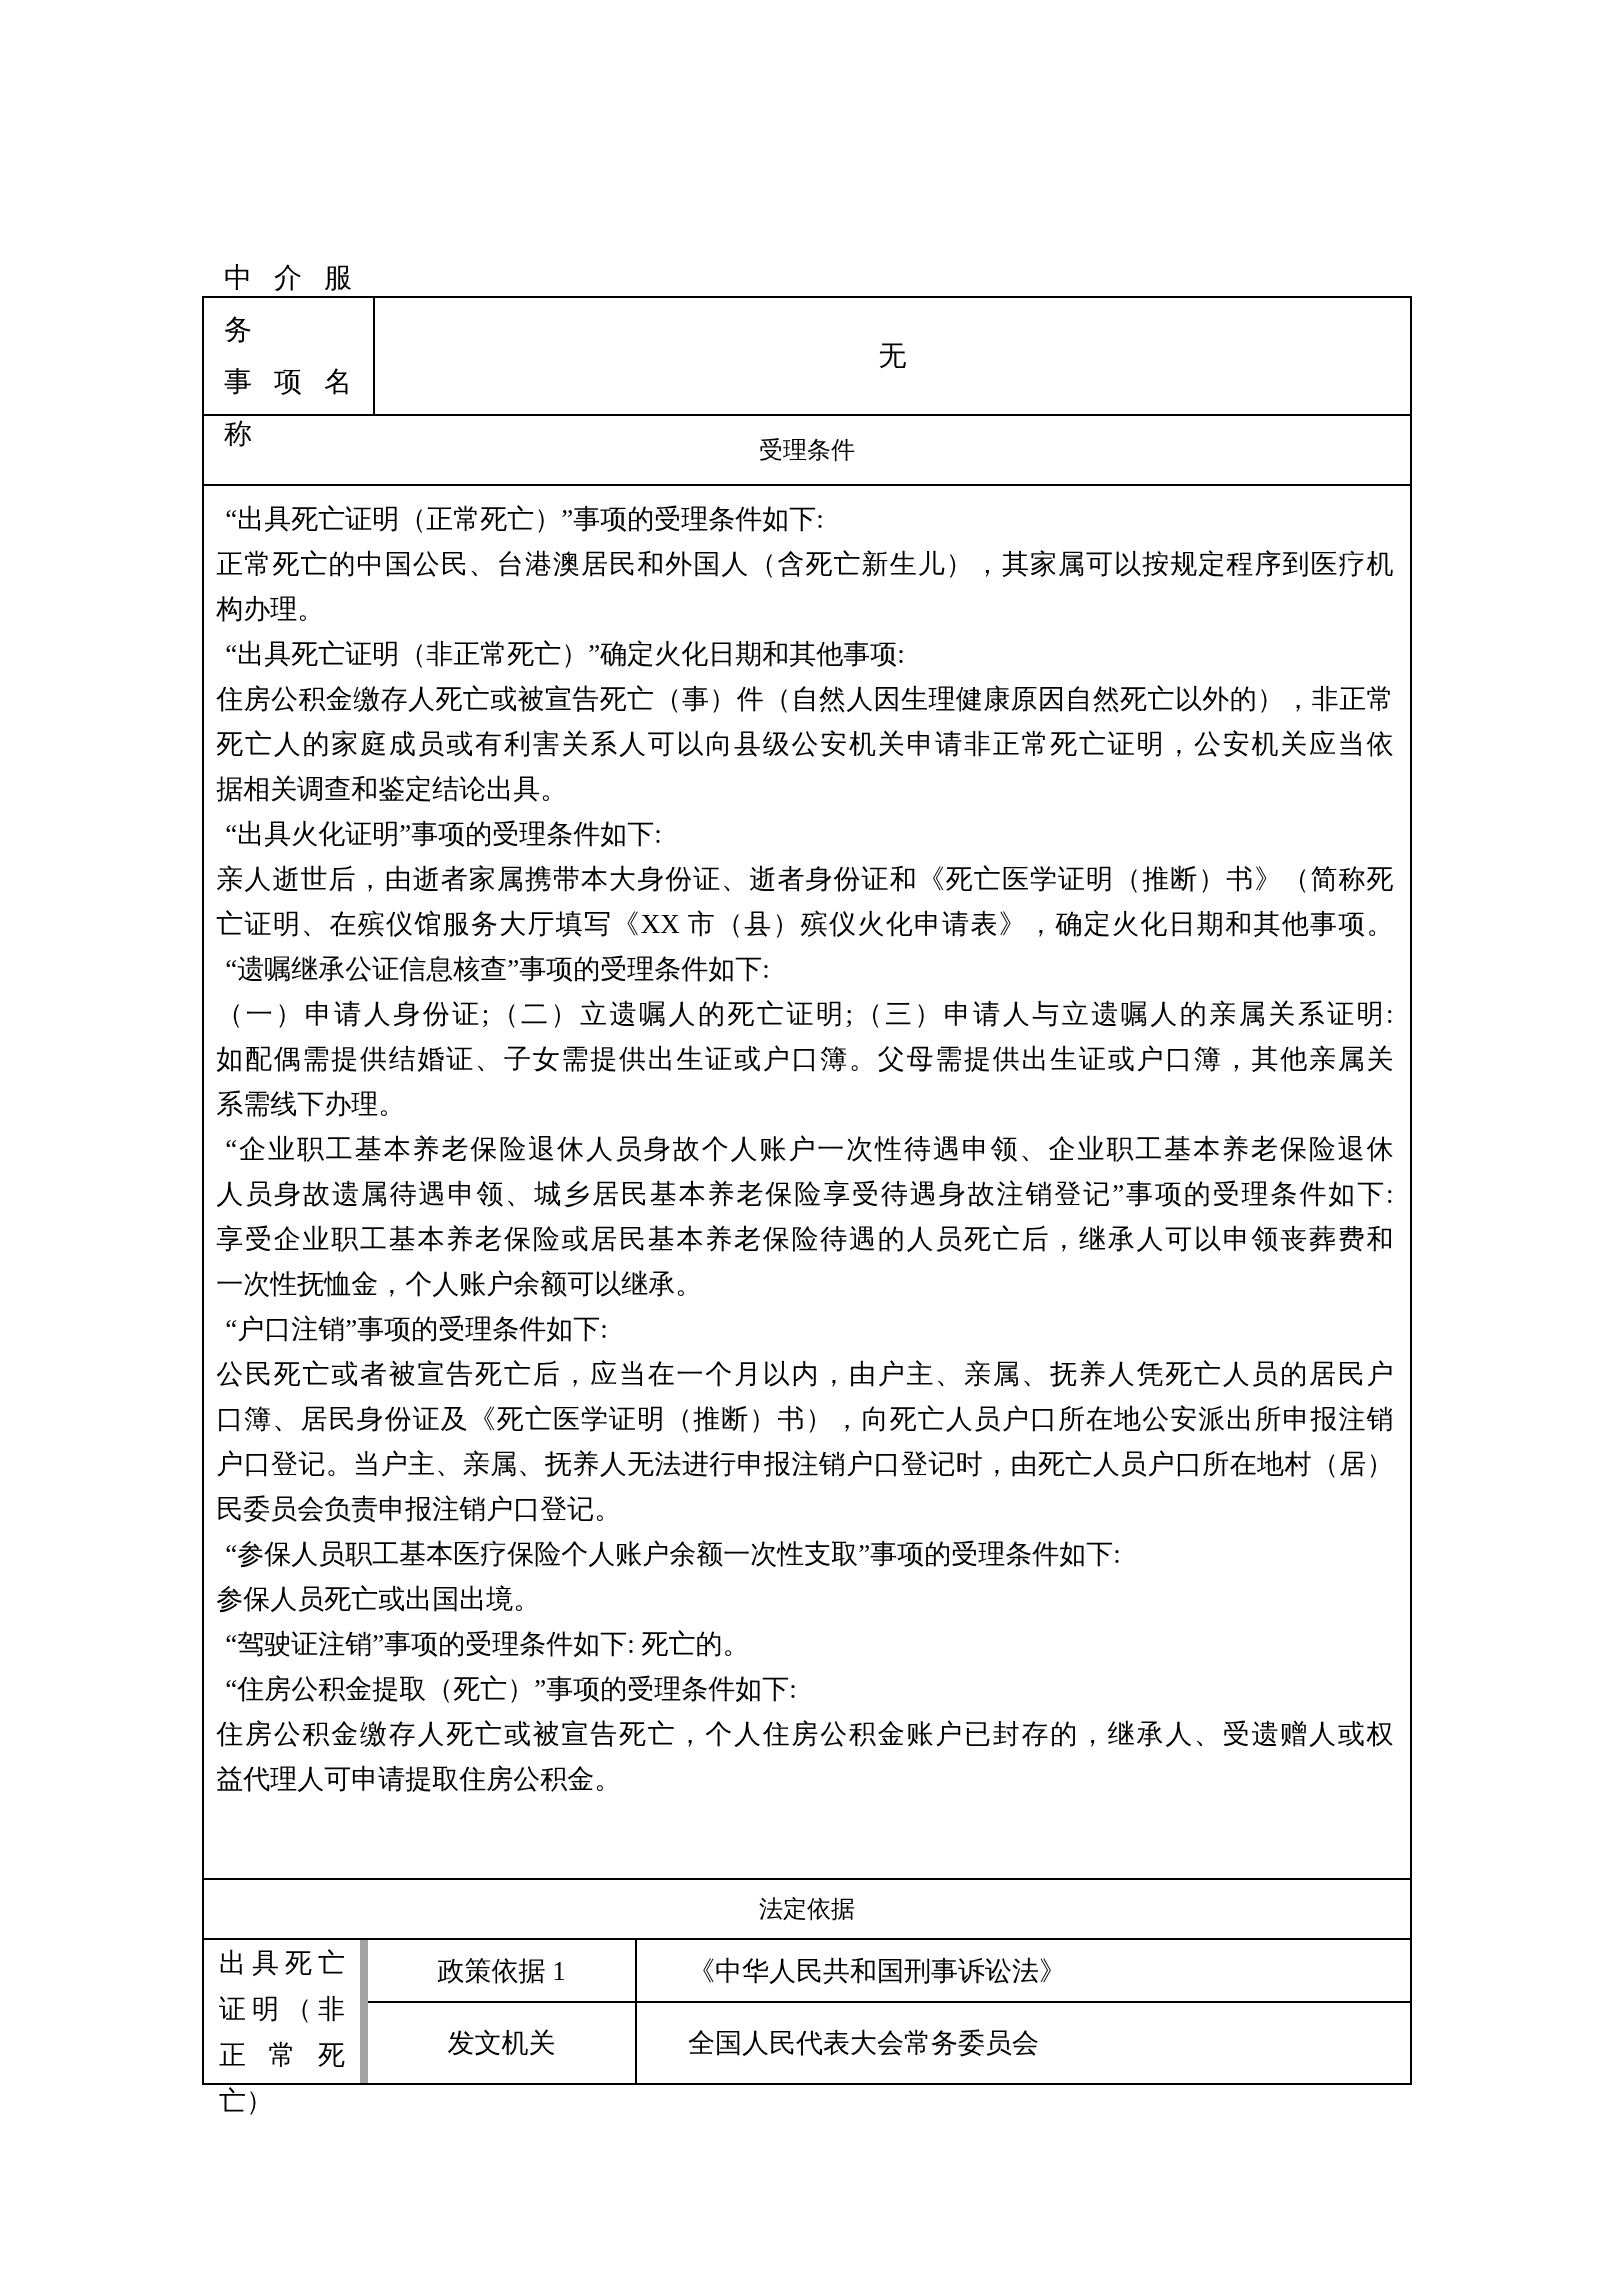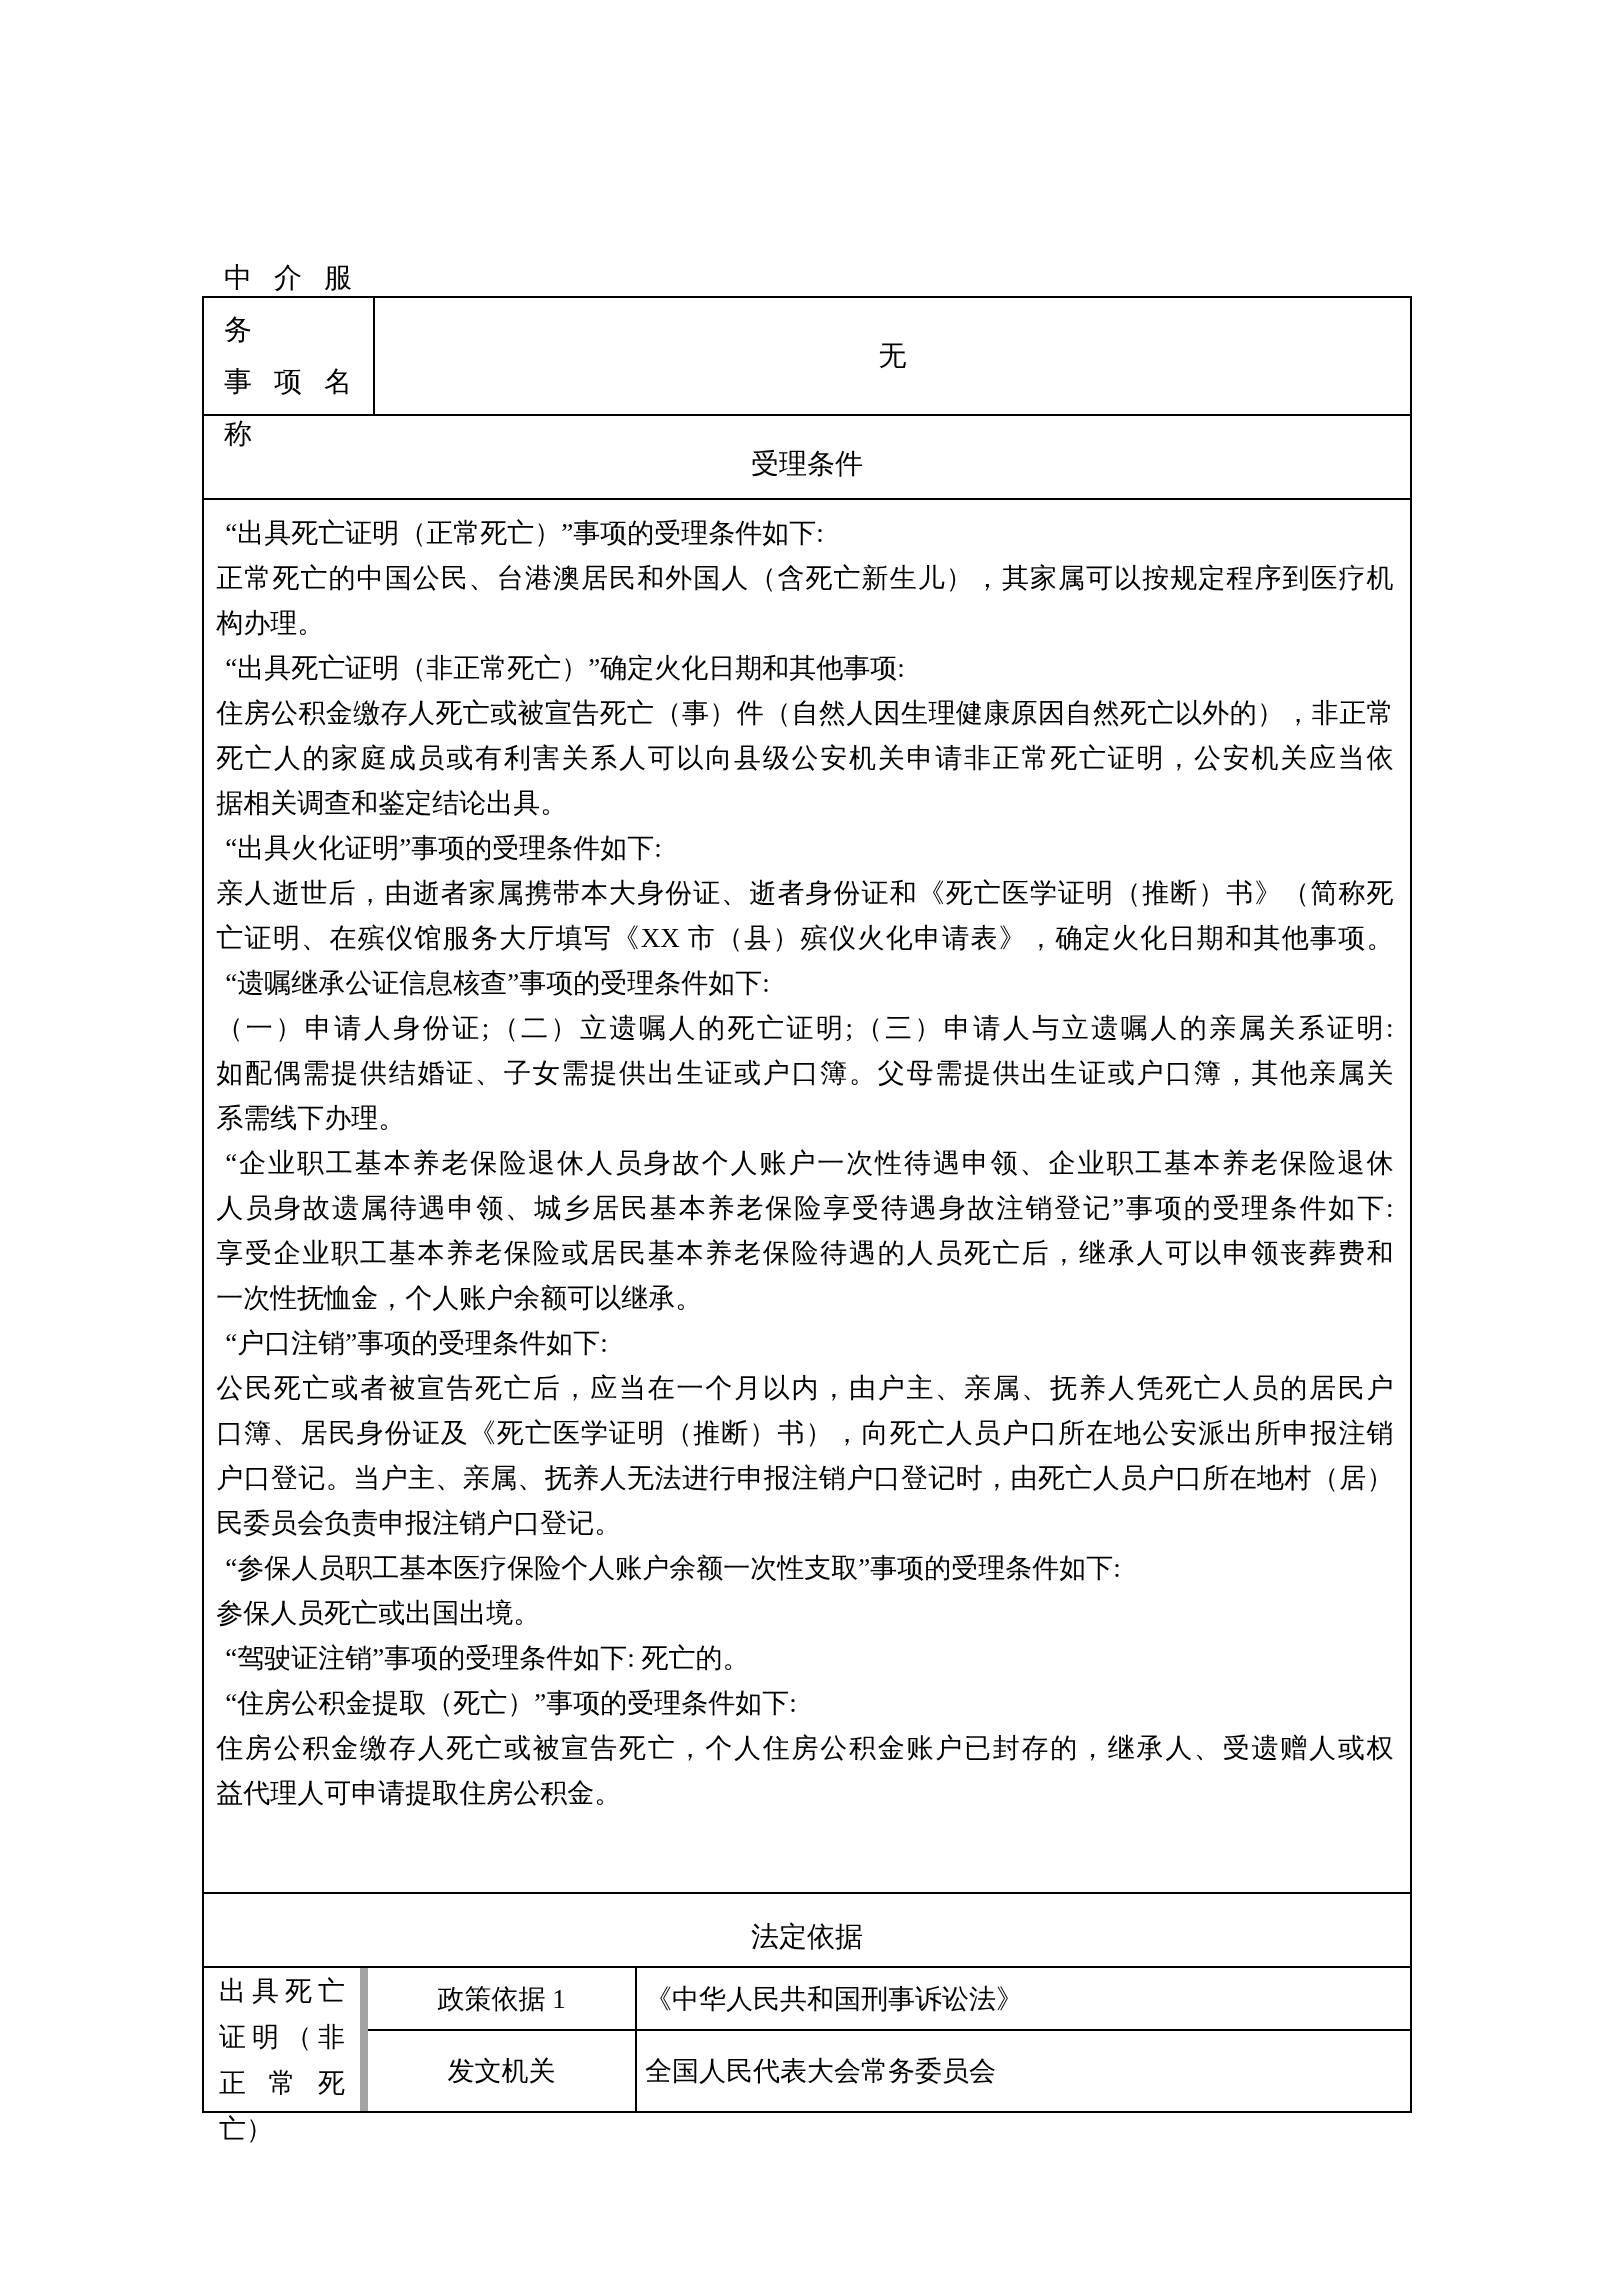--- a/index.html
+++ b/index.html
@@ -33,22 +33,21 @@
   .c-value {
     flex: 1; display: flex; align-items: center; justify-content: center;
     font-size: 28px;
   }
 
   
   .row2 { height: 70px; }
   .row4 { height: 60px; }
   .center {
     display: flex; align-items: center; justify-content: center;
-    font-size: 28px;
-    margin-top: 14px;
+    font-size: 24px;
   }
 
   
   .row3 { height: 1394px; padding: 11px 16.4px 0 12.3px; }
   .bline {
     font-size: 27px; line-height: 45px;
     text-align: left;
     white-space: normal;
   }
   .bline.fill { text-align: justify; text-align-last: justify; }
@@ -61,21 +60,21 @@
     display: flex; flex-direction: column; justify-content: flex-start;
     padding: 0 15px;
   }
   .c1 .jtext {
     font-size: 27px; line-height: 46px;
     text-align: justify;
   }
   .c23 { flex: 1; display: flex; flex-direction: column; }
   .r5a { height: 63px; border-bottom: 2px solid #000; }
   .r5b { flex: 1; }
-  .r5a, .r5b { display: flex; }
+  .r5a, .r5b { display: flex; gap: 43px; }
   .c2 {
     width: 269px; border-right: 2px solid #000;
     display: flex; align-items: center; justify-content: center;
     font-size: 27px;
   }
   .c3 {
     flex: 1; display: flex; align-items: center;
     padding-left: 8px; padding-right: 13.6px;
     font-size: 27px;
   }

